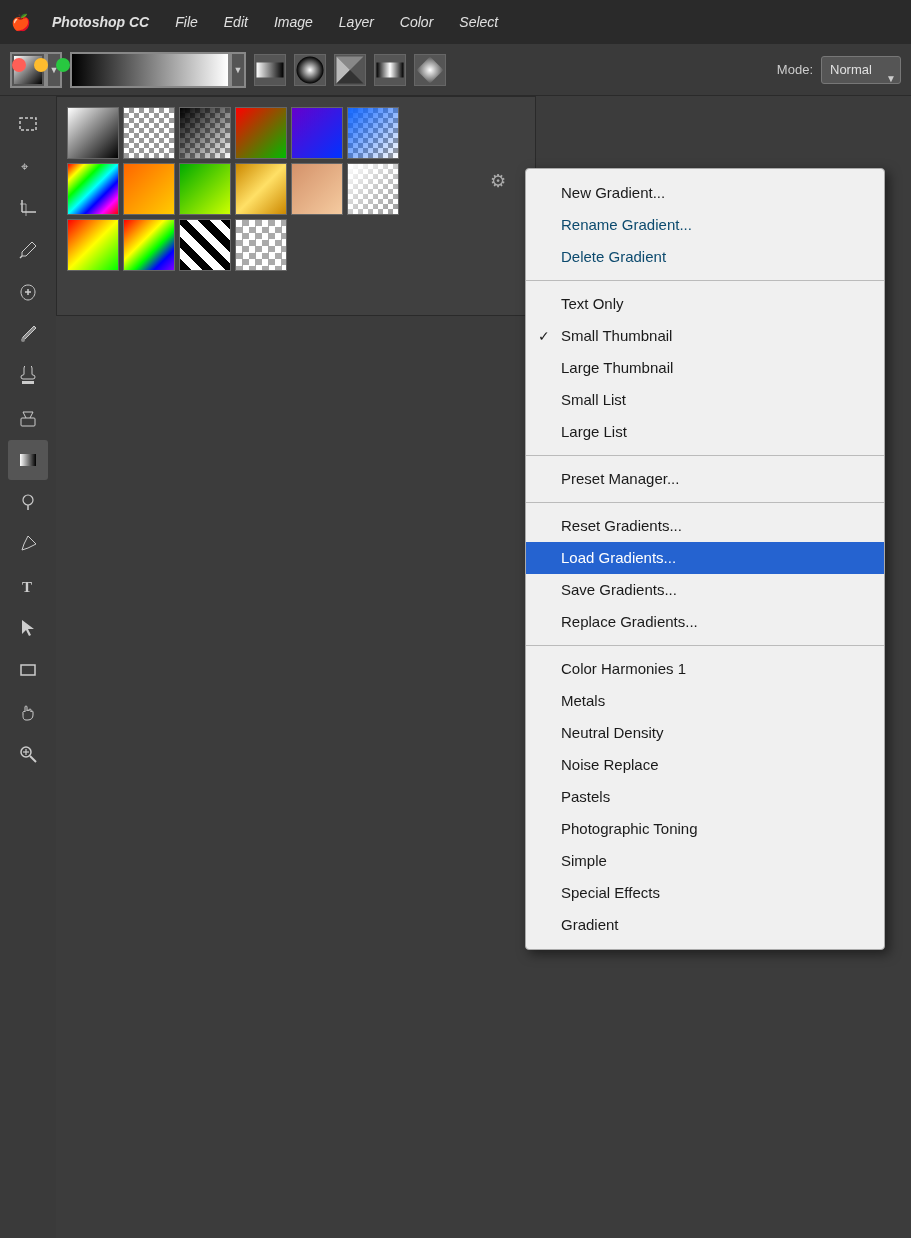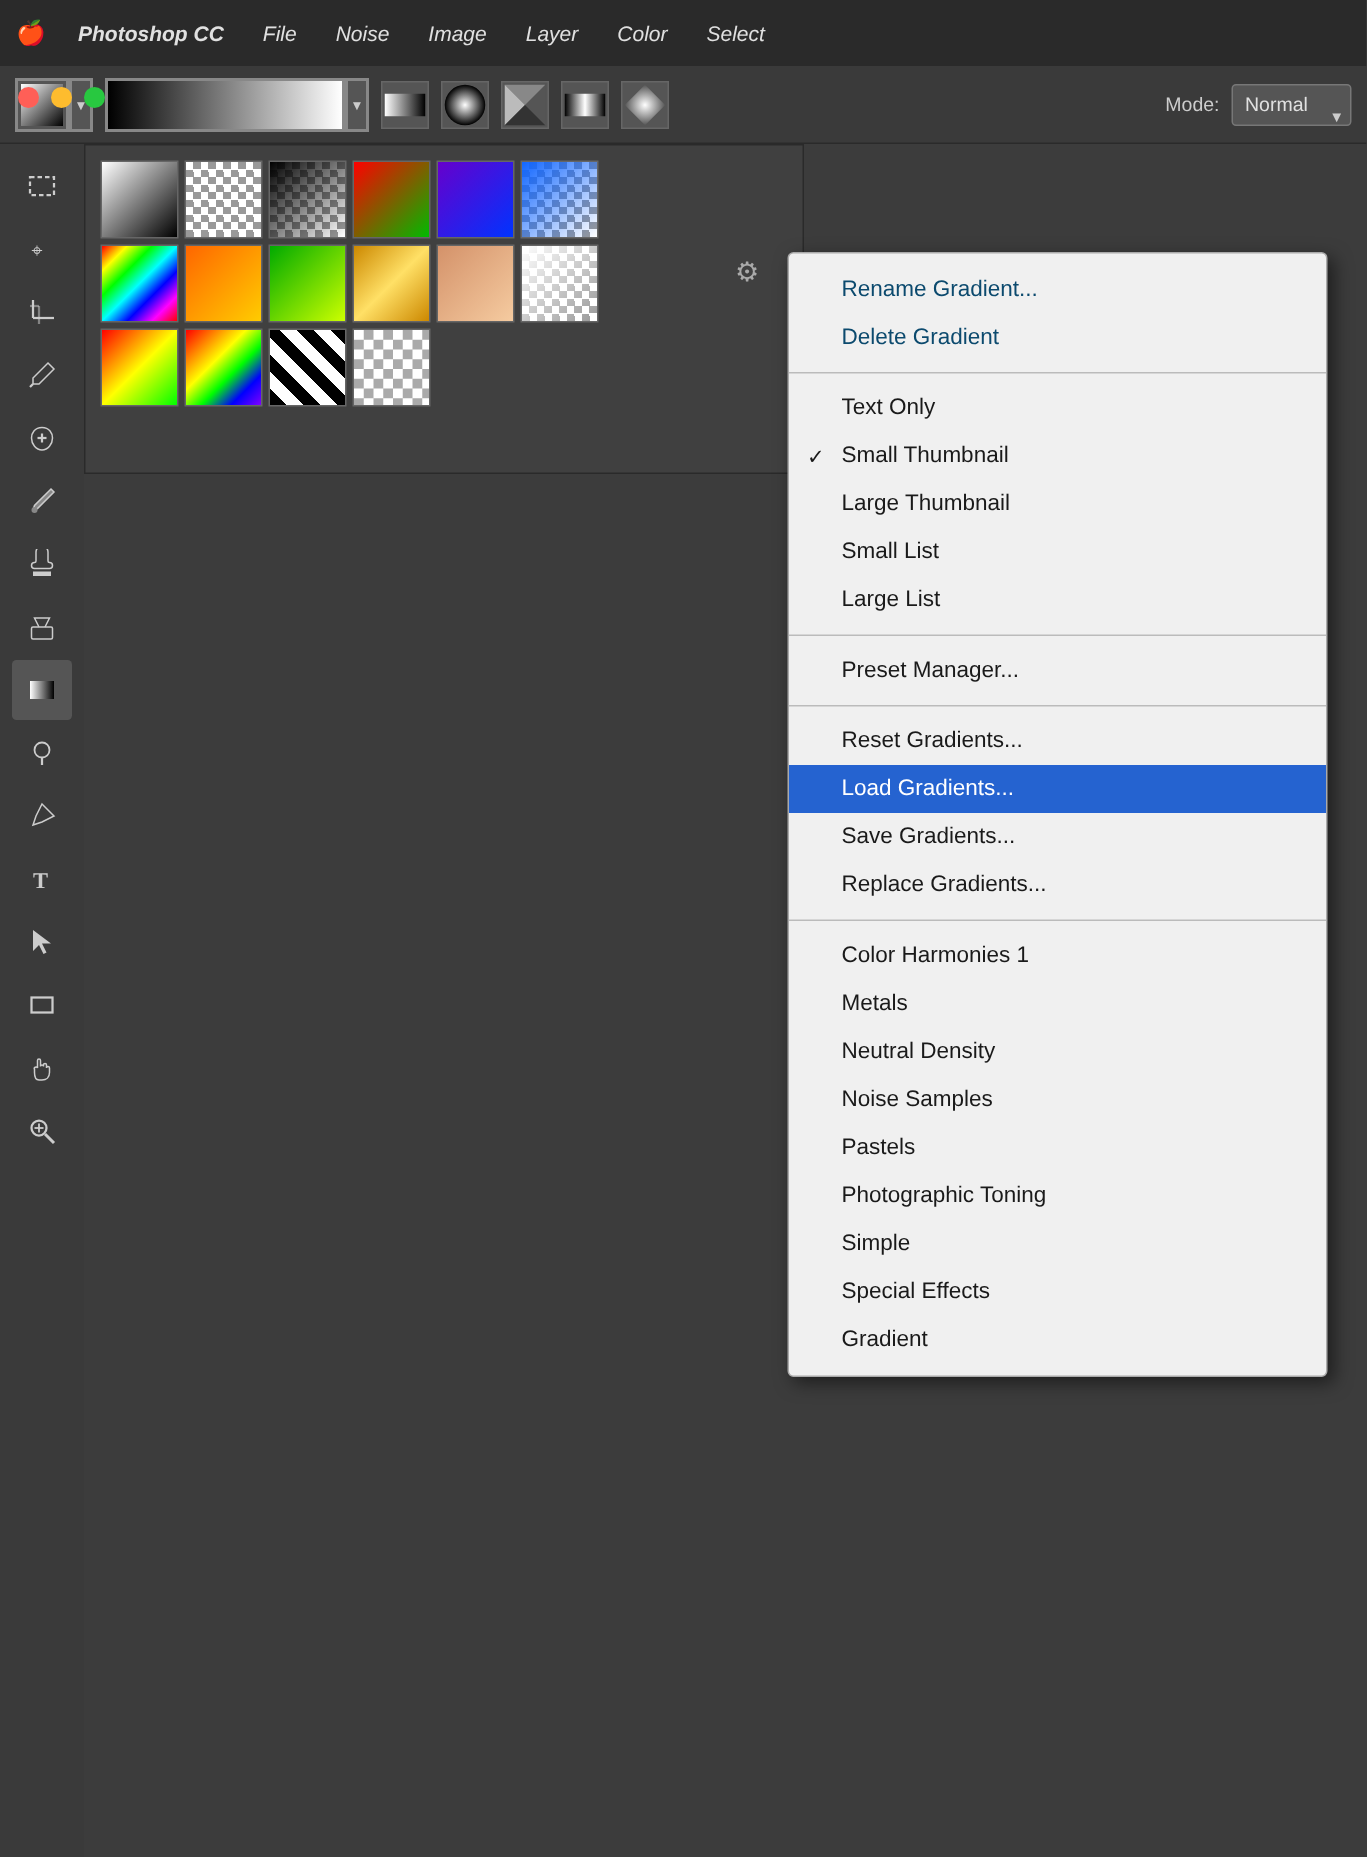--- a/index.html
+++ b/index.html
@@ -275,21 +275,21 @@
       cursor: pointer;
     }
   </style>
 </head>
 <body>
 
 <div class="menu-bar">
   <span class="apple-icon">🍎</span>
   <span class="menu-item app-name">Photoshop CC</span>
   <span class="menu-item">File</span>
-  <span class="menu-item">Noise</span>
+  <span class="menu-item">Edit</span>
   <span class="menu-item">Image</span>
   <span class="menu-item">Layer</span>
   <span class="menu-item">Color</span>
   <span class="menu-item">Select</span>
 </div>
 
 <div class="window-controls">
   <span class="wc-btn wc-close"></span>
   <span class="wc-btn wc-min"></span>
   <span class="wc-btn wc-max"></span>
@@ -522,20 +522,23 @@
       <div></div>
       <div></div>
   </div>
 </div>
 
 <div class="gear-area">⚙</div>
 
 <div class="dropdown-menu">
 
   <div class="menu-section">
+    <div class="dropdown-item">
+      <span>New Gradient...</span>
+    </div>
     <div class="dropdown-item disabled">
       <span>Rename Gradient...</span>
     </div>
     <div class="dropdown-item disabled">
       <span>Delete Gradient</span>
     </div>
   </div>
   <div class="menu-divider"></div>
 
   <div class="menu-section">
@@ -585,21 +588,21 @@
     <div class="dropdown-item">
       <span>Color Harmonies 1</span>
     </div>
     <div class="dropdown-item">
       <span>Metals</span>
     </div>
     <div class="dropdown-item">
       <span>Neutral Density</span>
     </div>
     <div class="dropdown-item">
-      <span>Noise Samples</span>
+      <span>Noise Replace</span>
     </div>
     <div class="dropdown-item">
       <span>Pastels</span>
     </div>
     <div class="dropdown-item">
       <span>Photographic Toning</span>
     </div>
     <div class="dropdown-item">
       <span>Simple</span>
     </div>

